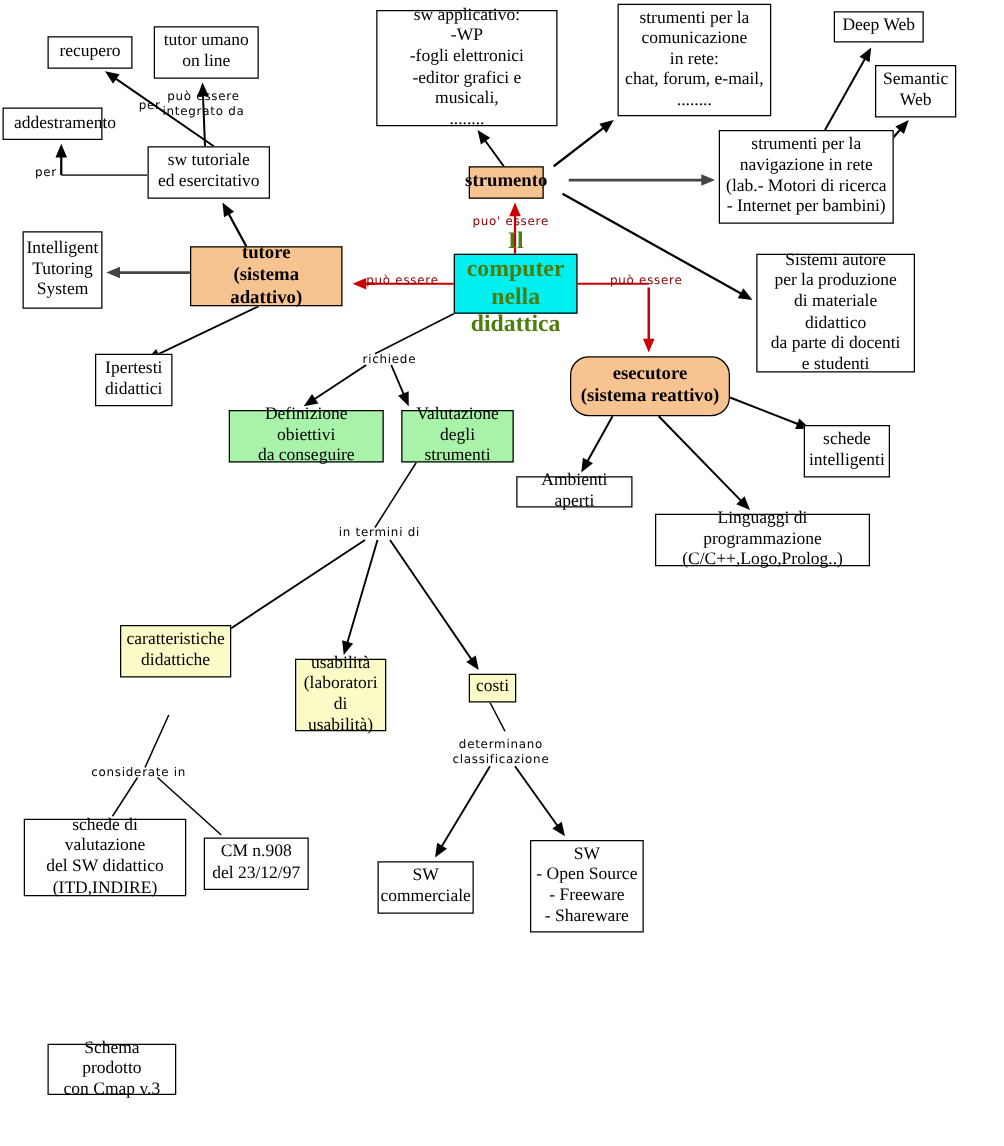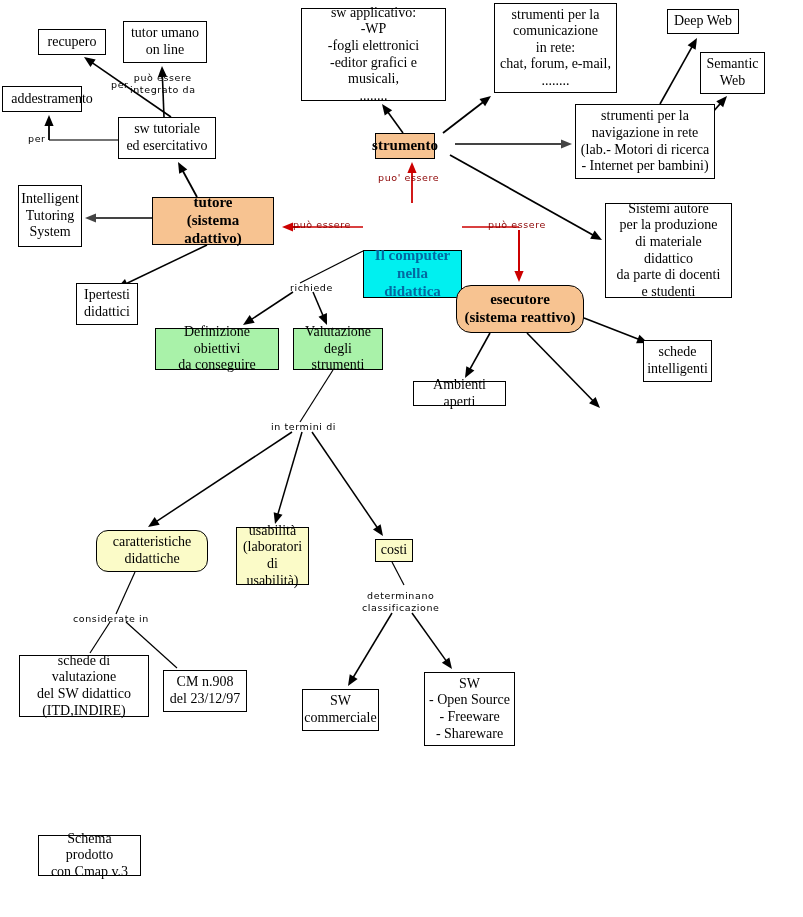--- a/index.html
+++ b/index.html
@@ -41,28 +41,28 @@
     white-space: pre-line;
     z-index: 5;
   }
   .node.concept-orange {
     background: #f7c391;
     font-weight: bold;
     font-size: 15px;
   }
   .node.concept-cyan {
     background: #00f0f0;
-    color: #0369a1;
+    color: #4d7c0f;
     font-weight: bold;
-    font-size: 15px;
+    font-size: 19px;
     border: 1px solid #000000;
-    margin-top: 47px;
   }
   .node.concept-green {
     background: #a9f2a9;
+    margin-left: 28px;
   }
   .node.concept-yellow {
     background: #fbfbc8;
   }
   .link-label {
     position: absolute;
     font-family: "DejaVu Sans", "Liberation Sans", sans-serif;
     font-size: 9.5px;
     letter-spacing: 0.6px;
     color: #000000;
@@ -181,21 +181,23 @@
 nella didattica</div>
     <div class="node concept-orange" style="left: 456px; top: 285px; width: 128px; height: 48px; border-radius: 15px;">esecutore
 (sistema reattivo)</div>
     <div class="node concept-green" style="left: 155px; top: 328px; width: 124px; height: 42px;">Definizione obiettivi
 da conseguire</div>
     <div class="node concept-green" style="left: 293px; top: 328px; width: 90px; height: 42px;">Valutazione
 degli strumenti</div>
     <div class="node " style="left: 413px; top: 381px; width: 93px; height: 25px;">Ambienti aperti</div>
     <div class="node " style="left: 643px; top: 340px; width: 69px; height: 42px;">schede
 intelligenti</div>
-    <div class="node concept-yellow" style="left: 96px; top: 530px; width: 112px; height: 42px; border-radius: 12px;">caratteristiche
+    <div class="node " style="left: 524px; top: 411px; width: 172px; height: 42px;">Linguaggi di programmazione
+(C/C++,Logo,Prolog..)</div>
+    <div class="node concept-yellow" style="left: 96px; top: 500px; width: 89px; height: 42px;">caratteristiche
 didattiche</div>
     <div class="node concept-yellow" style="left: 236px; top: 527px; width: 73px; height: 58px;">usabilità
 (laboratori
 di usabilità)</div>
     <div class="node concept-yellow" style="left: 375px; top: 539px; width: 38px; height: 23px;">costi</div>
     <div class="node " style="left: 19px; top: 655px; width: 130px; height: 62px;">schede di valutazione
 del SW didattico
 (ITD,INDIRE)</div>
     <div class="node " style="left: 163px; top: 670px; width: 84px; height: 42px;">CM n.908
 del 23/12/97</div>

